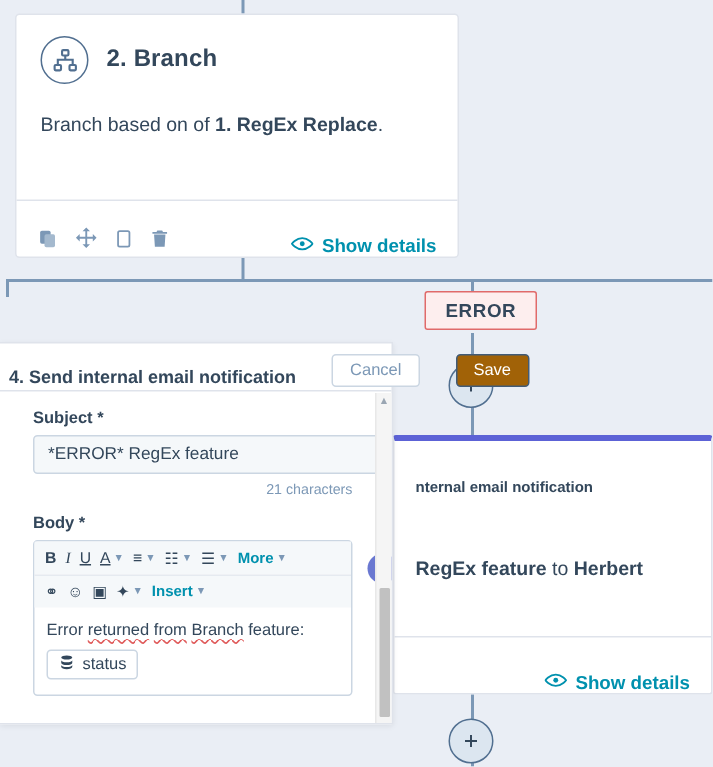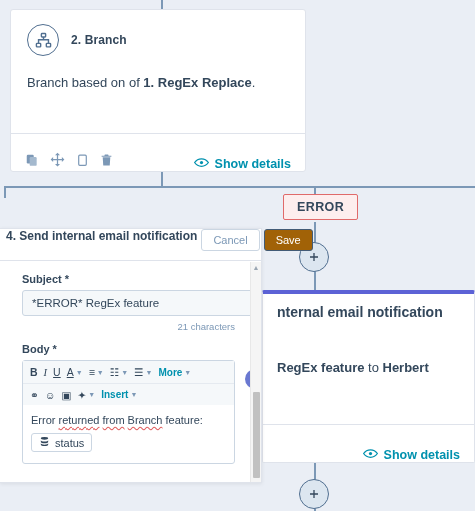--- a/index.html
+++ b/index.html
@@ -29,21 +29,21 @@
   #branch-card { left: 10px; top: 9px; width: 296px; height: 163px; }
 
   .card-body { padding: 14px 16px 10px 16px; }
   .card-head { display: flex; align-items: center; gap: 12px; }
   .round-icon {
     width: 32px; height: 32px; border-radius: 50%;
     border: 1.6px solid #516f90;
     display: flex; align-items: center; justify-content: center;
     flex: 0 0 auto;
   }
-  .card-title { font-size: 12px; font-weight: bold; color: #33475b; letter-spacing: .1px; }
+  .card-title { font-size: 16px; font-weight: bold; color: #33475b; letter-spacing: .1px; }
   .card-desc { font-size: 13px; color: #33475b; margin-top: 18px; line-height: 1.35; }
   .card-desc b { font-weight: bold; text-align: center; }
 
   .card-footer {
     position: absolute; left: 0; right: 0; bottom: 0; height: 38px;
     border-top: 1px solid #dfe3eb;
     display: flex; align-items: flex-end; justify-content: space-between;
     padding: 0 14px;
   }
   .icon-row { display: flex; align-items: center; gap: 11px; }
@@ -69,37 +69,37 @@
     display: flex; align-items: center; justify-content: center;
     cursor: pointer;
   }
 
   
   #email-card {
     position: absolute; left: 262px; top: 290px; width: 213px; height: 173px;
     background: #fff; border: 1px solid #dfe3eb; border-top: 4px solid #5c62d6;
     border-radius: 2px;
   }
-  #email-card .ec-title { font-size: 14px; font-weight: bold; margin-top: 10px; white-space: nowrap; }
+  #email-card .ec-title { font-size: 10px; font-weight: bold; margin-top: 26px; white-space: nowrap; }
   #email-card .ec-desc { font-size: 13px; font-weight: bold; margin-top: 40px; white-space: nowrap; }
   #email-card .ec-desc .lite { font-weight: normal; }
   .ec-pad { padding: 0 14px; }
   #email-card .card-footer { padding: 0 14px; }
 
   
   #form-panel {
     position: absolute; left: 0; top: 228px; width: 262px; height: 255px;
     background: #fff; border: 1px solid #dfe3eb; border-left: none;
     box-shadow: 0 1px 4px rgba(0,0,0,.08);
     z-index: 20;
     display: flex; flex-direction: column;
   }
   .form-header {
-    display: flex; align-items: flex-start; height: 32px;
-    padding: 0 9px 12px 6px; gap: 4px;
+    display: flex; align-items: flex-end; height: 32px;
+    padding: 0 9px 2px 6px; gap: 24px;
     border-bottom: 1px solid #dfe3eb;
     flex: 0 0 auto;
   }
   .form-title { font-size: 12px; font-weight: bold; flex: 1 1 auto; white-space: nowrap; }
   .btn {
     font-family: "Liberation Sans", sans-serif;
     font-size: 11px; border-radius: 3px; padding: 4px 11px;
     cursor: pointer; white-space: nowrap;
   }
   .btn-cancel { background: #fff; border: 1px solid #cbd6e2; color: #7c98b6; }

